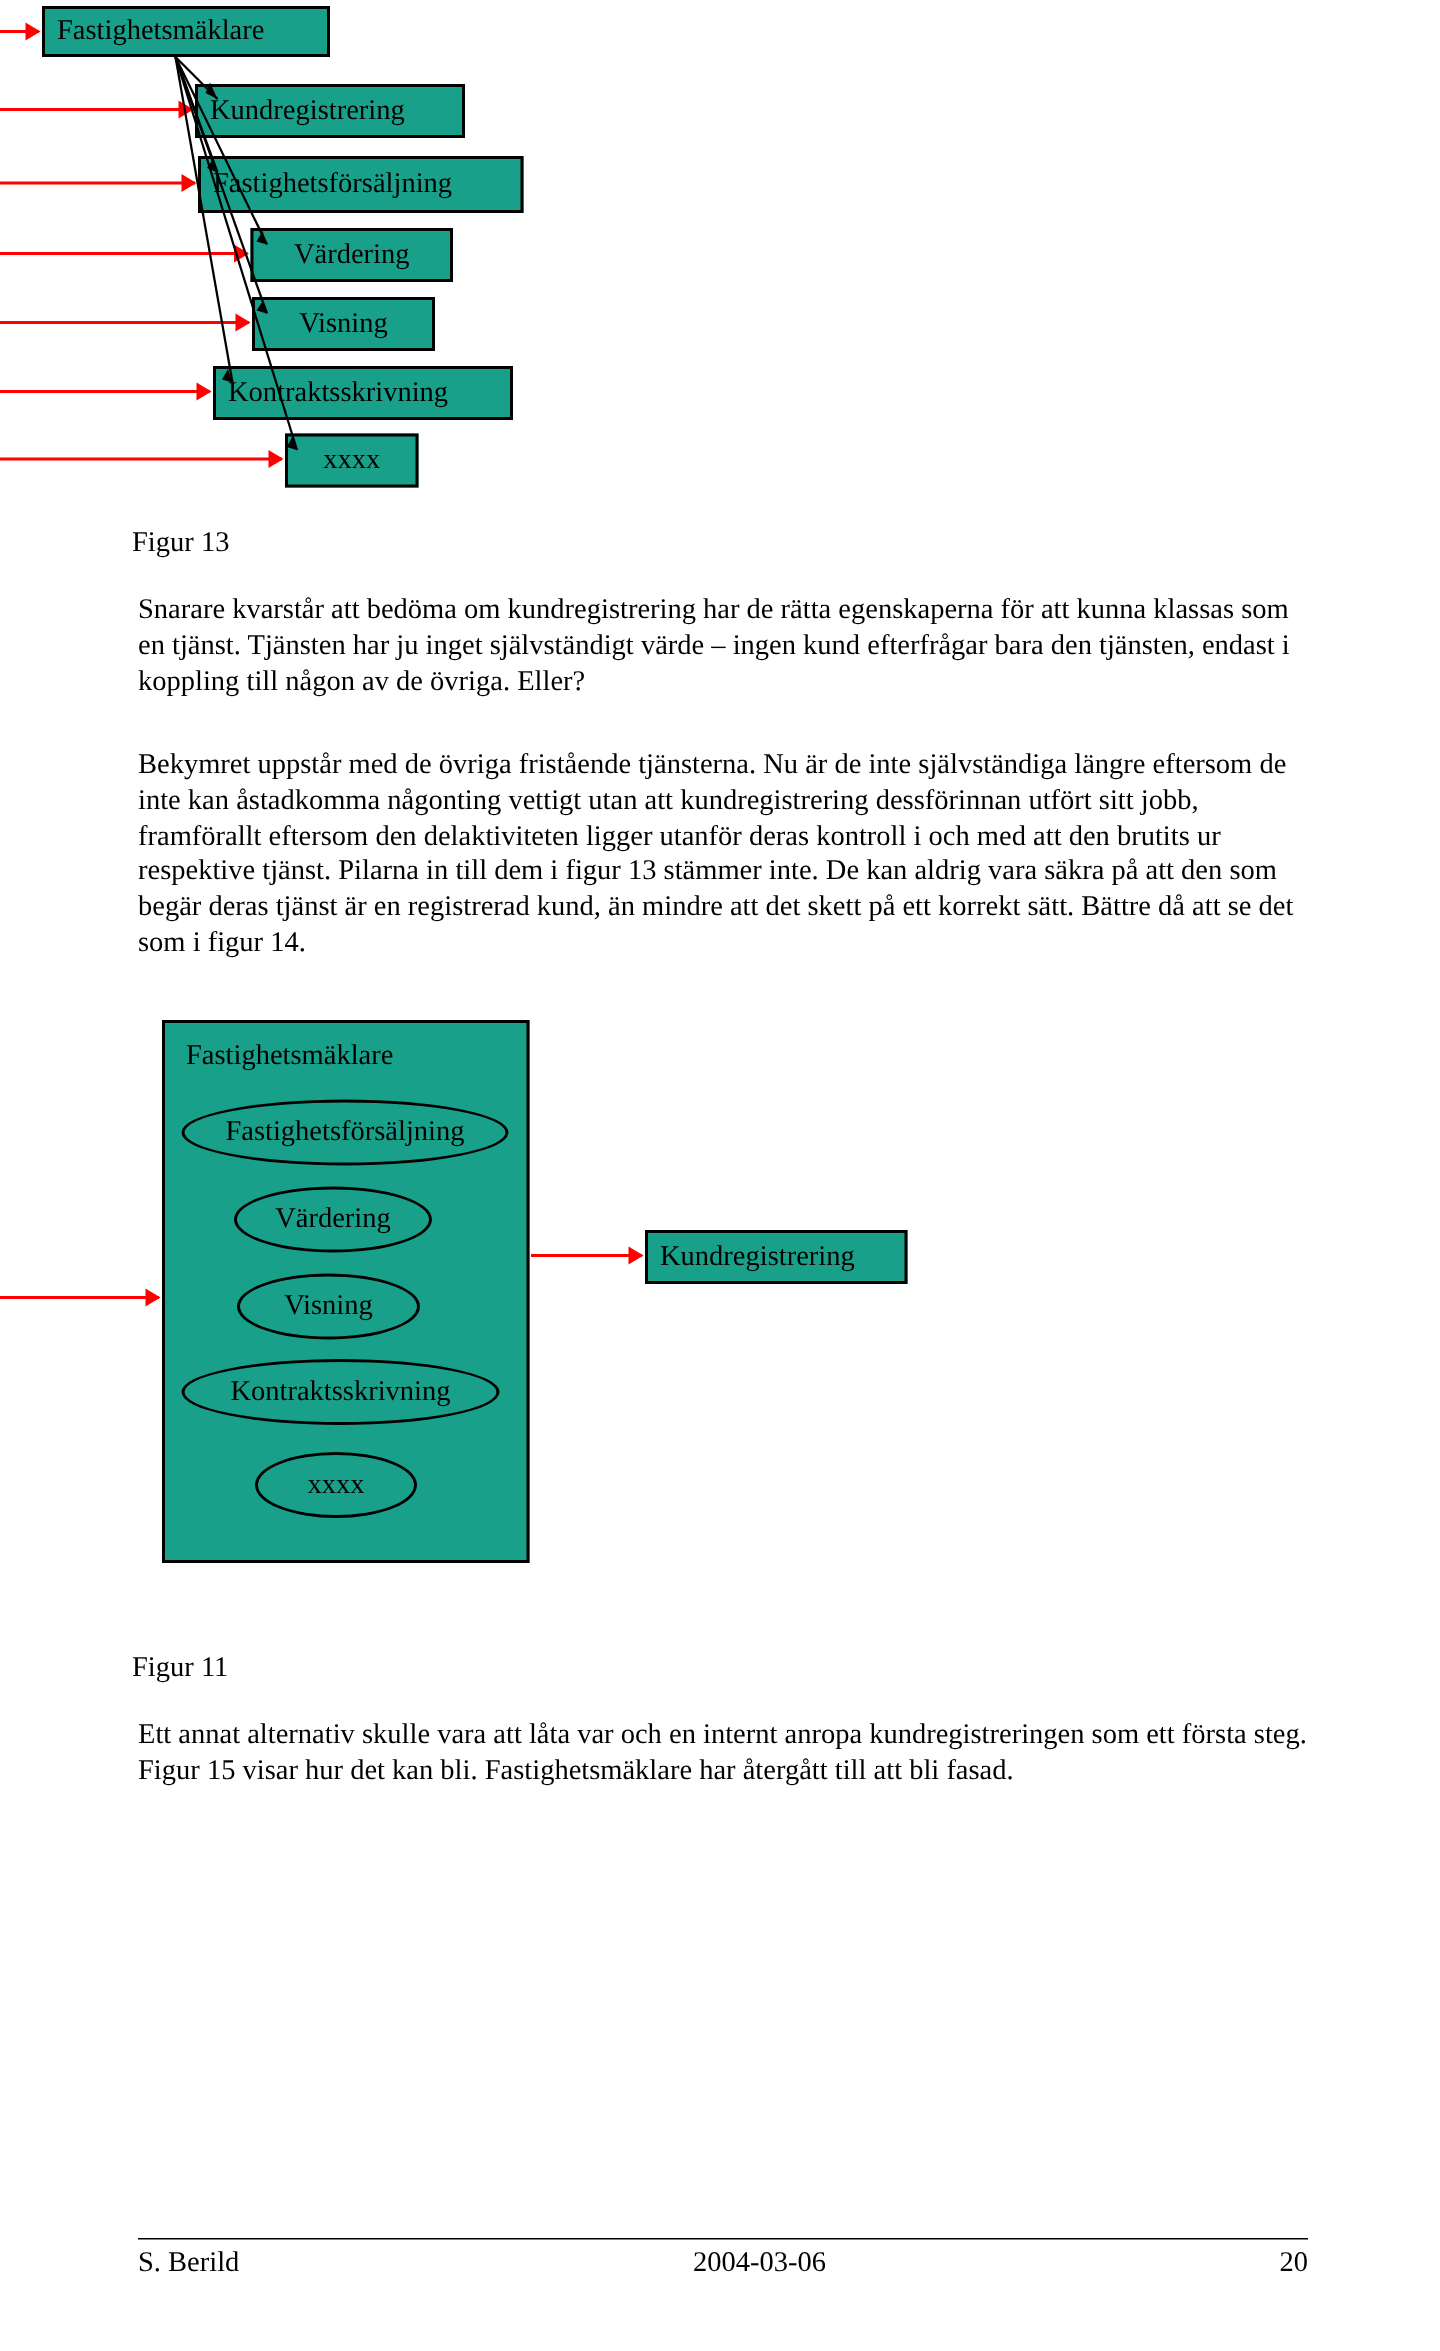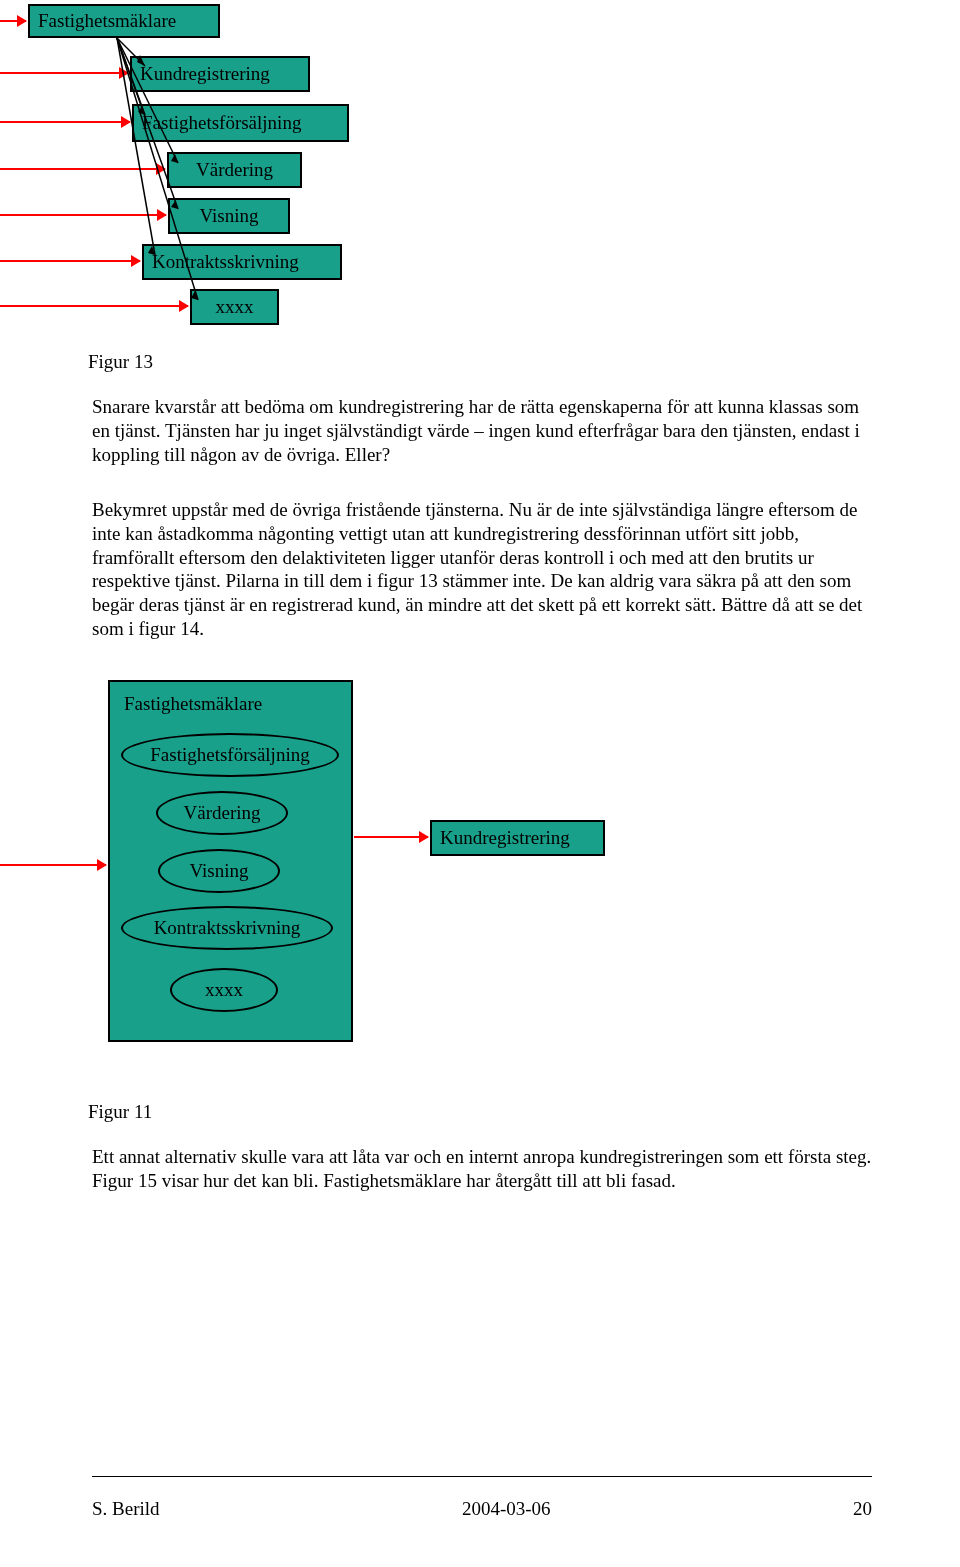--- a/index.html
+++ b/index.html
@@ -79,21 +79,21 @@
   .label-inside {
     position: absolute;
     color: #000;
   }
   .footer {
     position: absolute;
     left: 92px;
     width: 780px;
     bottom: 46px;
     border-top: 1.5px solid #000;
-    padding-top: 20px;
+    padding-top: 4px;
     font-size: 19px;
     display: flex;
     justify-content: space-between;
   }
 </style>
 </head>
 <body>
 
 <div class="page">
 

